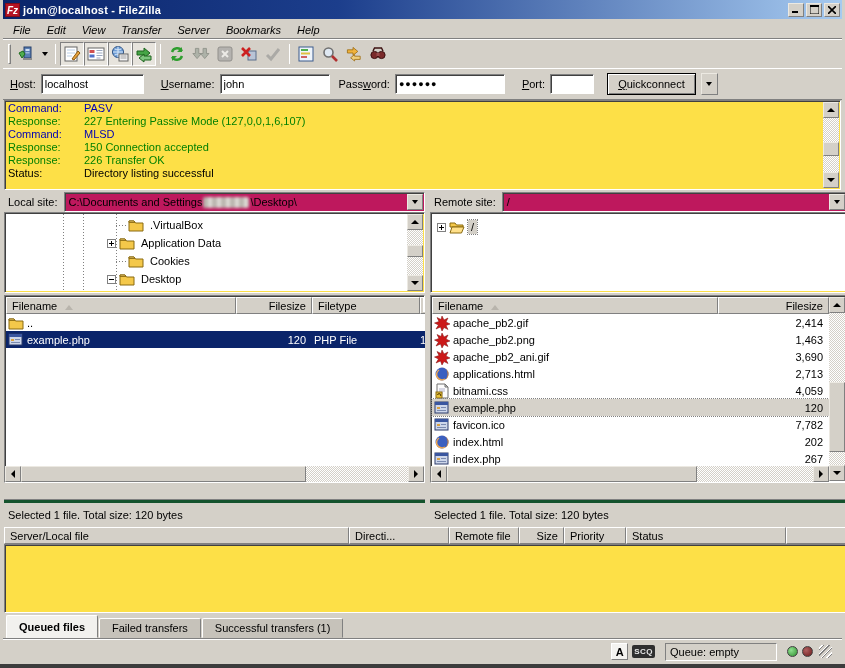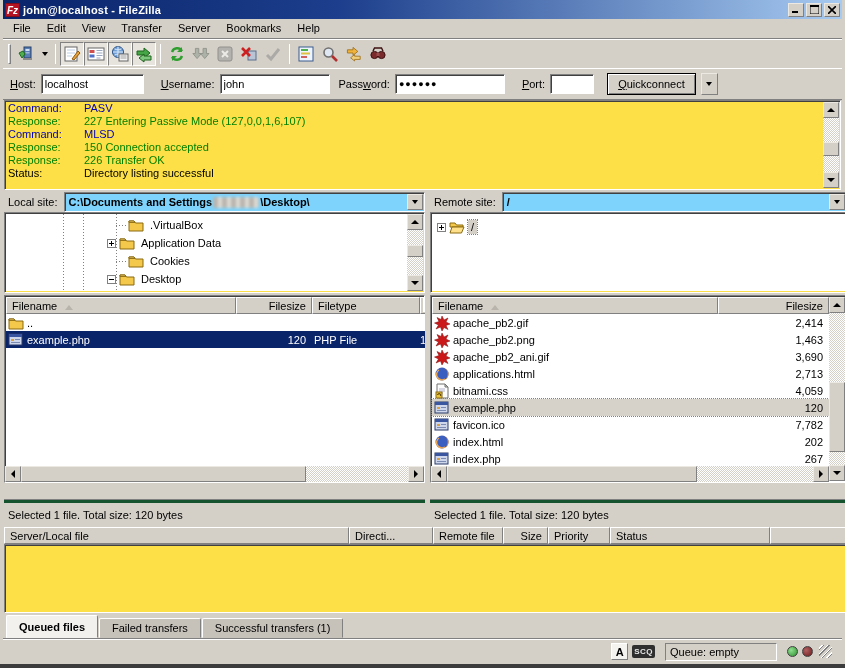--- a/index.html
+++ b/index.html
@@ -13,22 +13,22 @@
   
   .titlebar { left:0; right:0; top:0; height:19px; background:linear-gradient(90deg,#0a246a,#1c3e8c 40%,#a6caf0);
               display:flex; align-items:center; padding:0 2px; }
   .app-icon { width:15px; height:14px; background:#b51324; color:#fff; font-weight:bold; font-style:italic;
               font-size:10px; line-height:14px; text-align:center; margin-right:3px; border:1px solid #7d0d1a; }
   .title { color:#fff; font-weight:bold; flex:1; letter-spacing:0.2px; }
   .winbtn { width:16px; height:14px; margin-left:2px; display:inline-flex; align-items:center; justify-content:center; cursor:pointer; }
   .winbtn svg { display:block; }
 
   
-  .menubar { left:0; right:0; top:19px; height:21px; display:flex; align-items:flex-start; padding-left:2px;
-             border-bottom:1px solid #fff; box-shadow:0 -1px 0 #808080 inset; }
+  .menubar { left:0; right:0; top:19px; height:21px; display:flex; align-items:flex-end; padding-left:2px;
+             border-bottom:1px solid #fff; box-shadow:0 -1px 0 #808080 inset;font-style:italic; }
   .menu-item { padding:3px 8px; cursor:default; }
 
   
   .toolbar { left:0; right:0; top:40px; height:28px; display:flex; align-items:center; padding-left:2px; }
   .tb-grip { width:3px; height:20px; margin:0 3px; border:1px solid; border-color:#fff #808080 #808080 #fff; }
   .tb-sep  { width:1px; height:20px; background:#808080; border-right:1px solid #fff; margin:0 4px; }
   .tb-btn  { width:24px; height:24px; display:flex; align-items:center; justify-content:center; }
   .tb-btn.pressed { border:1px solid; border-color:#808080 #fff #fff #808080; background:#e7e4dd; }
   .tb-btn.disabled svg { filter:grayscale(85%) opacity(0.55); }
   .tb-drop { width:13px; height:22px; display:flex; align-items:center; justify-content:center; }
@@ -63,21 +63,21 @@
   .tri-up    { width:0; height:0; border:4px solid transparent; border-bottom:4px solid #000; margin-top:-4px; }
   .tri-down  { width:0; height:0; border:4px solid transparent; border-top:4px solid #000; margin-bottom:-4px; }
   .tri-left  { width:0; height:0; border:4px solid transparent; border-right:4px solid #000; margin-left:-4px; }
   .tri-right { width:0; height:0; border:4px solid transparent; border-left:4px solid #000; margin-right:-4px; }
   .tri-dd    { width:0; height:0; border:3px solid transparent; border-top:4px solid #000; margin-bottom:-3px; }
 
   
   .site-row { height:20px; display:flex; align-items:center; }
   .site-label { height:20px; display:flex; align-items:center; padding:0 6px 0 4px; flex:none; }
   .combo { position:relative; flex:1; height:20px; border:1px solid; border-color:#808080 #fff #fff #808080;
-           box-shadow:inset 1px 1px 0 #404040; background:#7dd3fc; display:flex; align-items:center; padding:0 20px 0 4px; white-space:nowrap; overflow:hidden;font-weight:bold; }
+           box-shadow:inset 1px 1px 0 #404040; background:#be185d; display:flex; align-items:center; padding:0 20px 0 4px; white-space:nowrap; overflow:hidden; }
   .combo-btn { position:absolute; right:1px; top:1px; bottom:1px; width:16px; display:flex; align-items:center; justify-content:center; }
   .redacted { display:inline-block; width:46px; height:11px; margin:0 1px; vertical-align:-2px; border-radius:2px;
               background:repeating-linear-gradient(90deg,#b9b5ae 0 5px,#dedbd5 5px 9px); filter:blur(1.5px); }
 
   
   .tree { position:absolute; left:0; right:0; top:20px; bottom:0; }
   .tree-inner { position:absolute; inset:1px; background:#fff; overflow:hidden; }
   .dotline-v { position:absolute; top:0; bottom:0; width:1px;
                background:repeating-linear-gradient(#808080 0 1px,transparent 1px 3px); }
   .tree-row { position:absolute; height:18px; display:flex; align-items:center; }
@@ -613,21 +613,21 @@
   </div>
   <div class="abs pane-status" style="left:427px; top:500px; width:417px">
       <span>Selected 1 file. Total size: 120 bytes</span>
     </div>
 
   <div class="abs" style="left:1px; top:527px; width:843px; height:86px">
     <div class="q-hdr">
       <span class="hdr-cell" style="width:345px">
           <span>Server/Local file</span>
         </span>
-      <span class="hdr-cell" style="width:84px">
+      <span class="hdr-cell" style="width:100px">
           <span>Directi...</span>
         </span>
       <span class="hdr-cell" style="width:70px">
           <span>Remote file</span>
         </span>
       <span class="hdr-cell right" style="width:45px">
           <span>Size</span>
         </span>
       <span class="hdr-cell" style="width:62px">
           <span>Priority</span>

